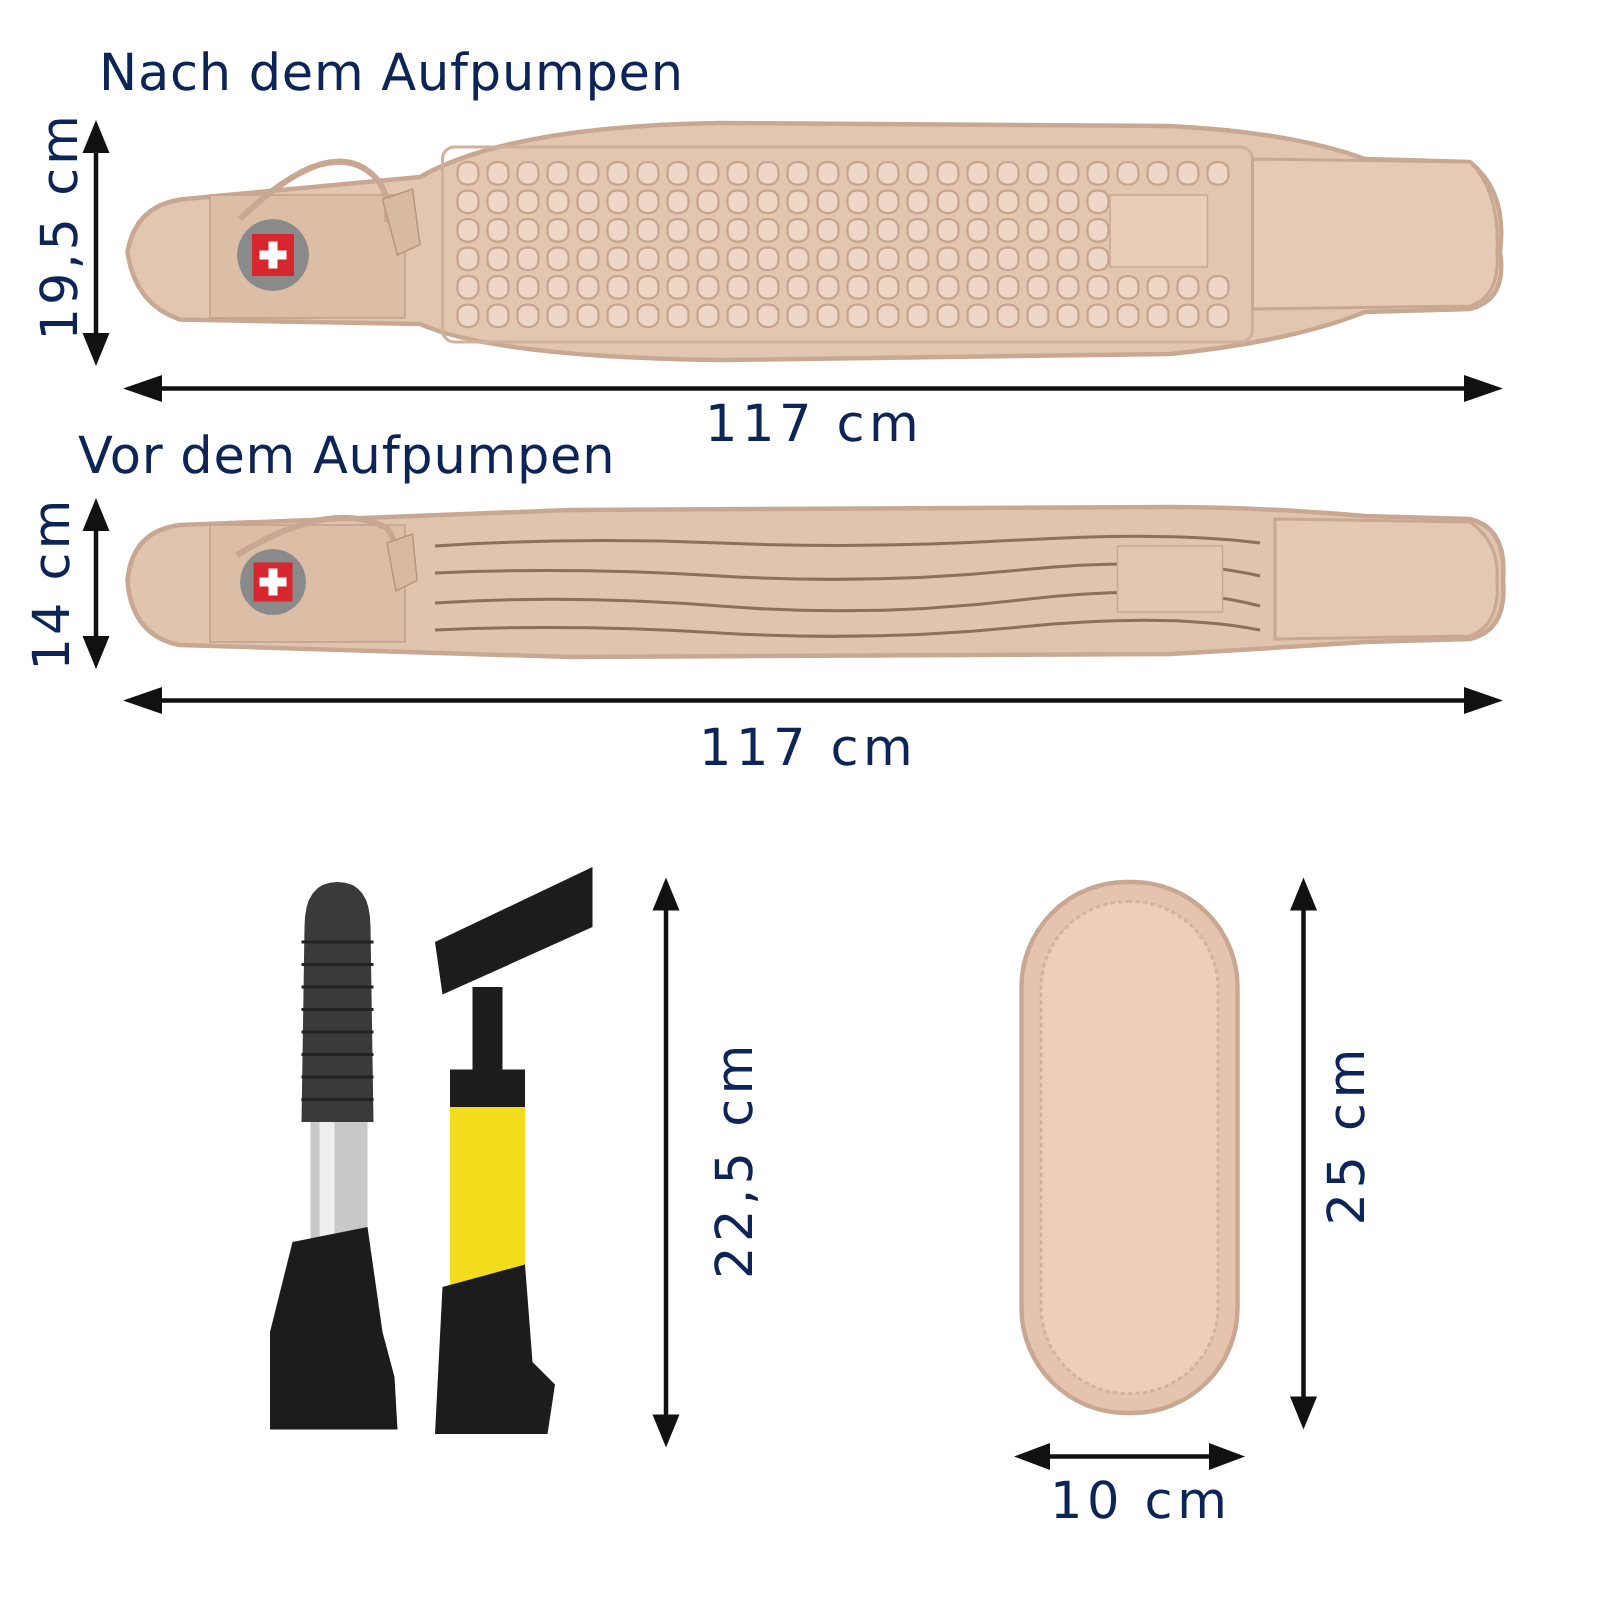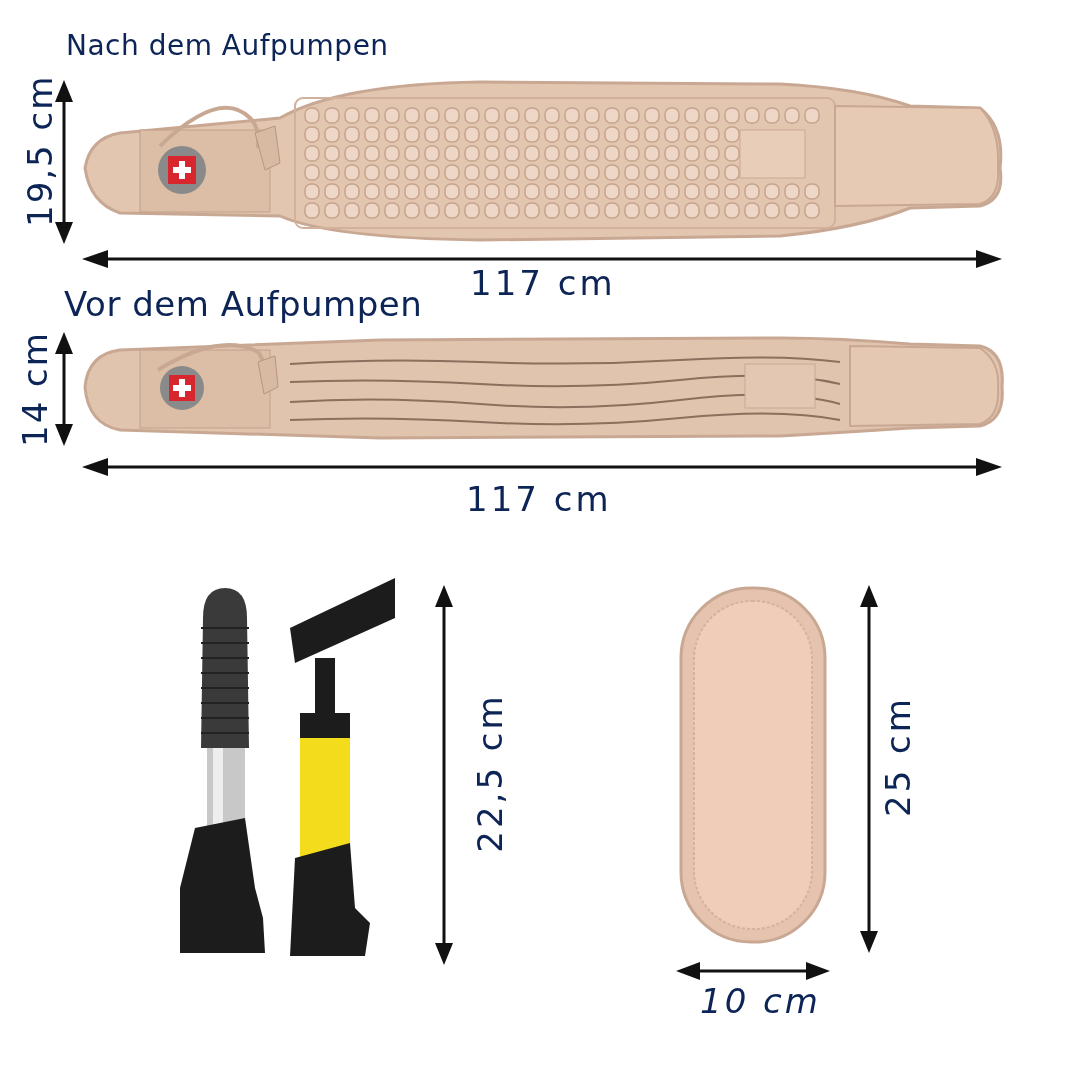--- a/index.html
+++ b/index.html
@@ -6,21 +6,21 @@
   body{width:1080px;height:1080px;position:relative;overflow:hidden;font-family:"DejaVu Sans","Liberation Sans",sans-serif;color:#0d2456;}
   .abs{position:absolute;}
   .label{font-size:33px;letter-spacing:0.5px;color:#0d2456;white-space:nowrap;line-height:1;}
   .vlabel{transform:rotate(-90deg);transform-origin:center center;}
   .dimtxt{font-size:34px;letter-spacing:3px;text-align:right;}
   svg{position:absolute;overflow:visible;}
 </style>
 </head>
 <body>
 
-<div class="abs label" style="left:66px;top:32px;font-size:28px;">Nach dem Aufpumpen</div>
+<div class="abs label" style="left:66px;top:32px;font-size:34px;">Nach dem Aufpumpen</div>
 
 <div class="abs label vlabel dimtxt" style="left:-30px;top:140px;width:140px;text-align:center;letter-spacing:2px;">19,5 cm</div>
 
 <svg style="left:52px;top:80px;" width="24" height="165">
   <line x1="12" y1="14" x2="12" y2="150" stroke="#111" stroke-width="3"></line>
   <polygon points="12,0 3,22 21,22" fill="#111"></polygon>
   <polygon points="12,164 3,142 21,142" fill="#111"></polygon>
 </svg>
 
 <svg style="left:80px;top:78px;" width="925" height="170">
@@ -188,21 +188,21 @@
   <path d="M755,28 L900,30 Q920,50 918,90 Q920,120 900,126 L755,128 Z" fill="#e7cab4" stroke="#c9a893" stroke-width="2"></path>
 </svg>
 
 <svg style="left:82px;top:248px;" width="920" height="22">
   <line x1="20" y1="11" x2="900" y2="11" stroke="#111" stroke-width="3"></line>
   <polygon points="0,11 26,2 26,20" fill="#111"></polygon>
   <polygon points="920,11 894,2 894,20" fill="#111"></polygon>
 </svg>
 <div class="abs label dimtxt" style="left:470px;top:266px;">117 cm</div>
 
-<div class="abs label" style="left:64px;top:287px;font-size:34px;">Vor dem Aufpumpen</div>
+<div class="abs label" style="left:52px;top:287px;font-size:34px;">Vor dem Aufpumpen</div>
 
 <div class="abs label vlabel dimtxt" style="left:-20px;top:375px;width:110px;text-align:center;letter-spacing:2px;">14 cm</div>
 
 <svg style="left:52px;top:332px;" width="24" height="115">
   <line x1="12" y1="14" x2="12" y2="100" stroke="#111" stroke-width="3"></line>
   <polygon points="12,0 3,22 21,22" fill="#111"></polygon>
   <polygon points="12,114 3,92 21,92" fill="#111"></polygon>
 </svg>
 
 <svg style="left:80px;top:332px;" width="925" height="115">
@@ -273,13 +273,13 @@
   <polygon points="12,0 3,22 21,22" fill="#111"></polygon>
   <polygon points="12,368 3,346 21,346" fill="#111"></polygon>
 </svg>
 <div class="abs label vlabel dimtxt" style="left:838px;top:740px;width:120px;text-align:center;">25 cm</div>
 
 <svg style="left:676px;top:960px;" width="154" height="22">
   <line x1="18" y1="11" x2="136" y2="11" stroke="#111" stroke-width="3"></line>
   <polygon points="0,11 24,2 24,20" fill="#111"></polygon>
   <polygon points="154,11 130,2 130,20" fill="#111"></polygon>
 </svg>
-<div class="abs label dimtxt" style="left:700px;top:984px;font-style:italic;">10 cm</div>
+<div class="abs label dimtxt" style="left:700px;top:984px;">10 cm</div>
 
 </body></html>

